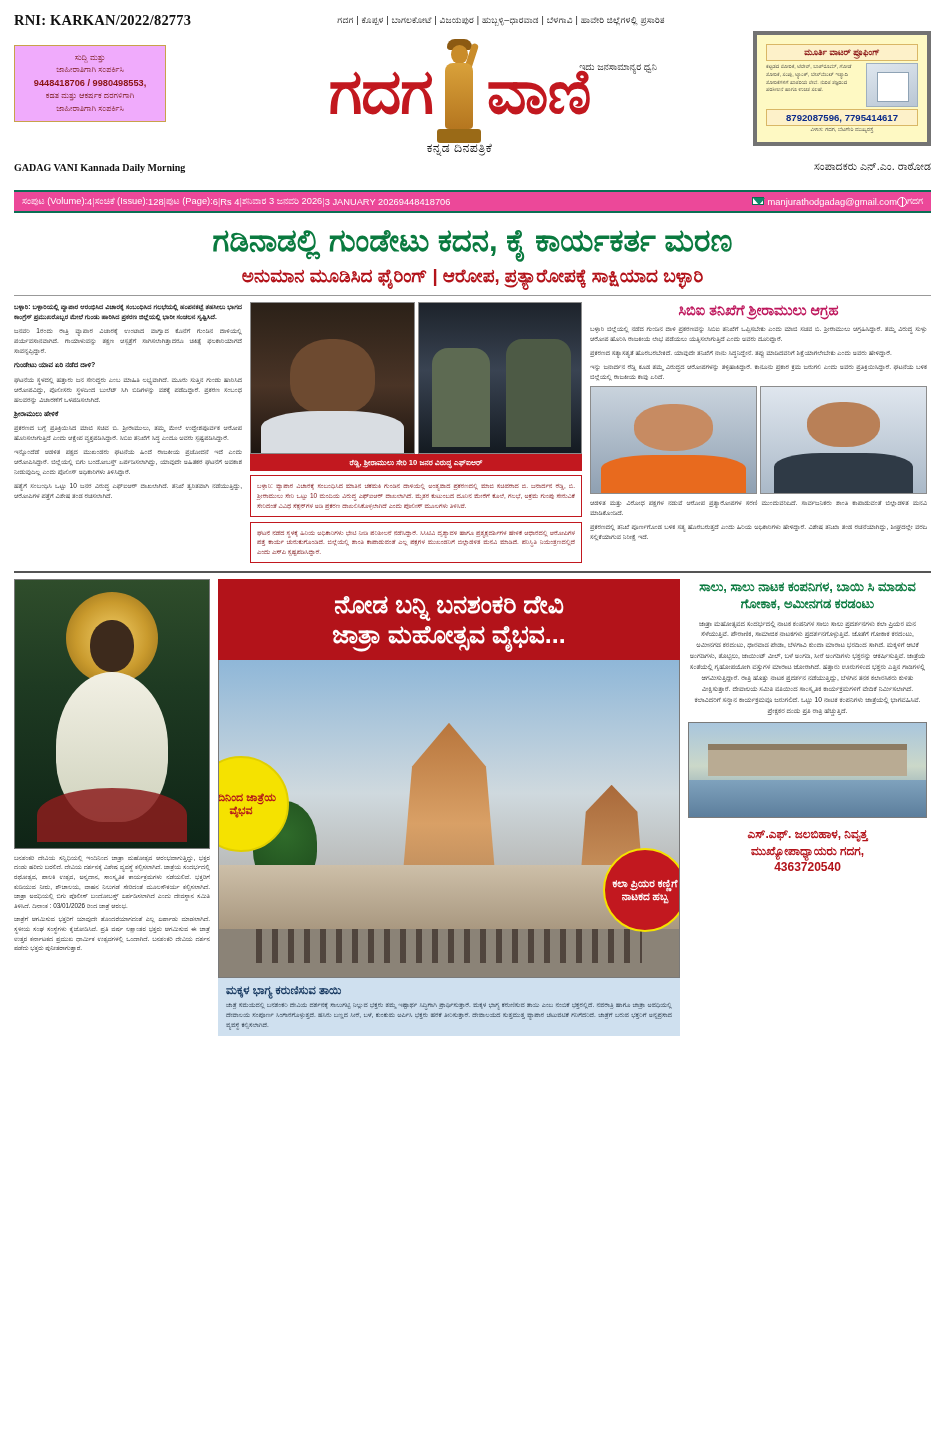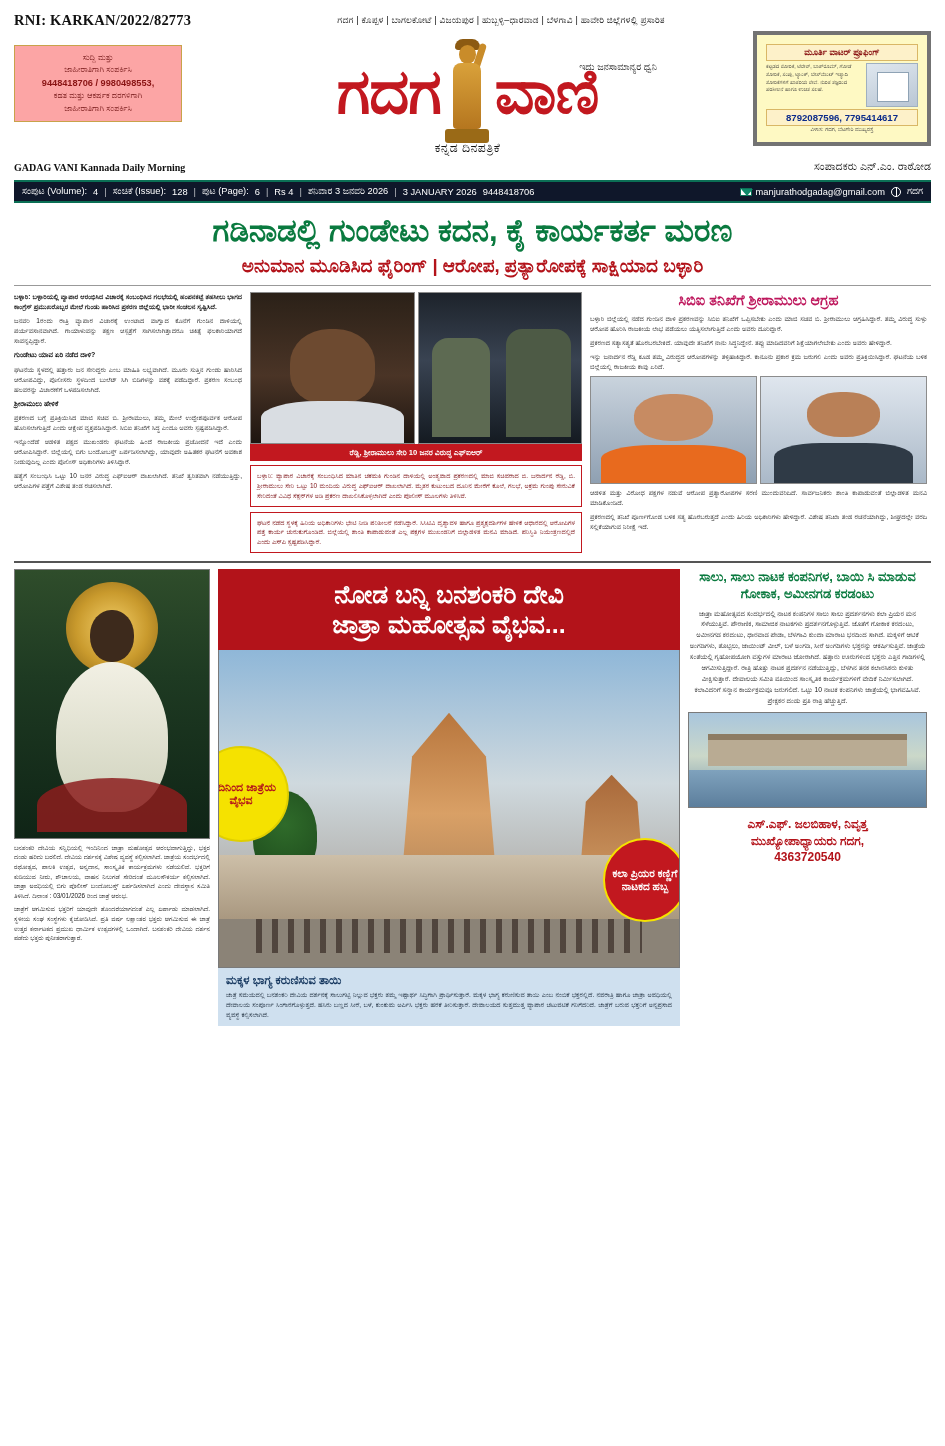--- a/index.html
+++ b/index.html
@@ -15,21 +15,21 @@
   .page { position: relative; width: 945px; height: 1446px; padding: 0 14px; }
 
   
   .topline { display: flex; align-items: center; justify-content: space-between; padding-top: 12px; }
   .rni { font-family: "Liberation Serif", serif; font-size: 14.5px; font-weight: bold; letter-spacing: .2px; }
   .edition-line { font-size: 9px; color: #111; letter-spacing: .2px; }
 
   .masthead { display: flex; align-items: flex-start; justify-content: space-between; margin-top: 2px; }
 
   .mast-left {
-    width: 168px; border: 1px solid #c8a24a; background: #fca5a5;
+    width: 152px; border: 1px solid #c8a24a; background: #f0abfc;
     padding: 6px 5px; text-align: center; font-size: 8.2px; line-height: 1.5; color: #7a1d1d;
     margin-top: 14px;
   }
   .mast-left b { display: block; font-size: 9.2px; color: #8a1414; }
 
   .mast-center { flex: 1; text-align: center; position: relative; padding-top: 6px; }
   .logo-row { display: flex; align-items: center; justify-content: center; gap: 0px; }
   .logo-word {
     font-family: "Liberation Serif", serif;
     font-size: 62px; font-weight: bold; color: #c2181f; line-height: 1;
@@ -92,28 +92,28 @@
 
   .byline-row {
     display: flex; align-items: flex-end; justify-content: space-between;
     margin-top: 4px; padding-bottom: 3px;
   }
   .eng-title { font-family: "Liberation Serif", serif; font-size: 10px; font-weight: bold; }
   .editor { font-size: 11px; color: #111; }
 
   
   .infobar {
-    background: #0f172a; color: #fff; font-size: 9.3px;
-    display: flex; align-items: center; gap: 6px; padding: 4px 8px;
+    background: #ec4899; color: #fff; font-size: 9.3px;
+    display: flex; align-items: center; padding: 4px 8px;
     border-top: 2px solid #0b6f55; border-bottom: 2px solid #0b6f55;
-    margin-top: 4px;
+    margin-top: 14px;
   }
   .infobar .sep { opacity: .7; }
   .infobar .spacer { flex: 1; }
-  .infobar .mail { display: flex; align-items: center; gap: 4px; }
+  .infobar .mail { display: flex; gap: 4px; }
   .env {
     display: inline-block; width: 12px; height: 8px; background: #fff;
     position: relative; border: 1px solid #0b6f55;
   }
   .env:after {
     content: ""; position: absolute; left: 0; top: 0; width: 0; height: 0;
     border-left: 6px solid transparent; border-right: 6px solid transparent;
     border-top: 7px solid #0e8a6a;
   }
   .globe {

